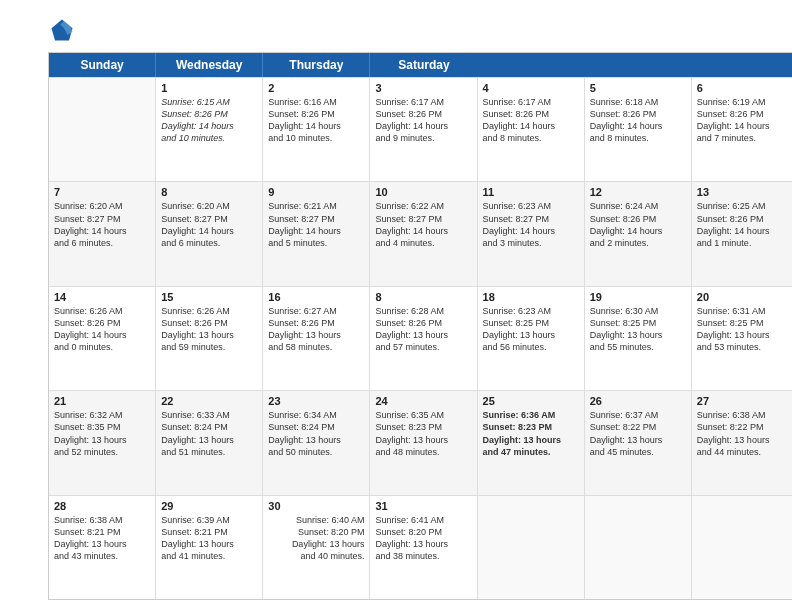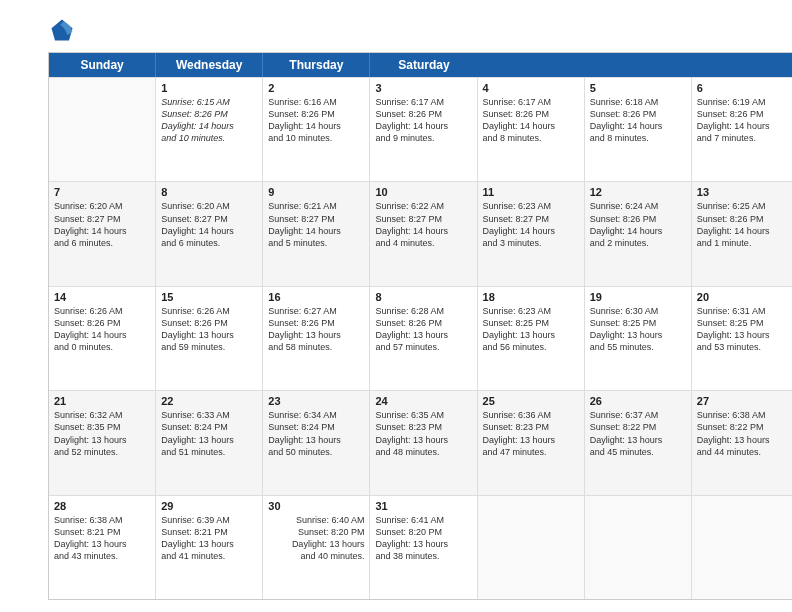--- a/index.html
+++ b/index.html
@@ -319,21 +319,21 @@
           </div>
           <div class="cal-cell">
             <div class="cell-day">24</div>
             <div class="cell-info" style="white-space: pre-line;">Sunrise: 6:35 AM
 Sunset: 8:23 PM
 Daylight: 13 hours
 and 48 minutes.</div>
           </div>
           <div class="cal-cell">
             <div class="cell-day">25</div>
-            <div class="cell-info" style="white-space: pre-line;">Sunrise: 6:36 AM
+            <div class="cell-info" style="white-space: pre-line; font-weight: bold;">Sunrise: 6:36 AM
 Sunset: 8:23 PM
 Daylight: 13 hours
 and 47 minutes.</div>
           </div>
           <div class="cal-cell">
             <div class="cell-day">26</div>
             <div class="cell-info" style="white-space: pre-line;">Sunrise: 6:37 AM
 Sunset: 8:22 PM
 Daylight: 13 hours
 and 45 minutes.</div>

